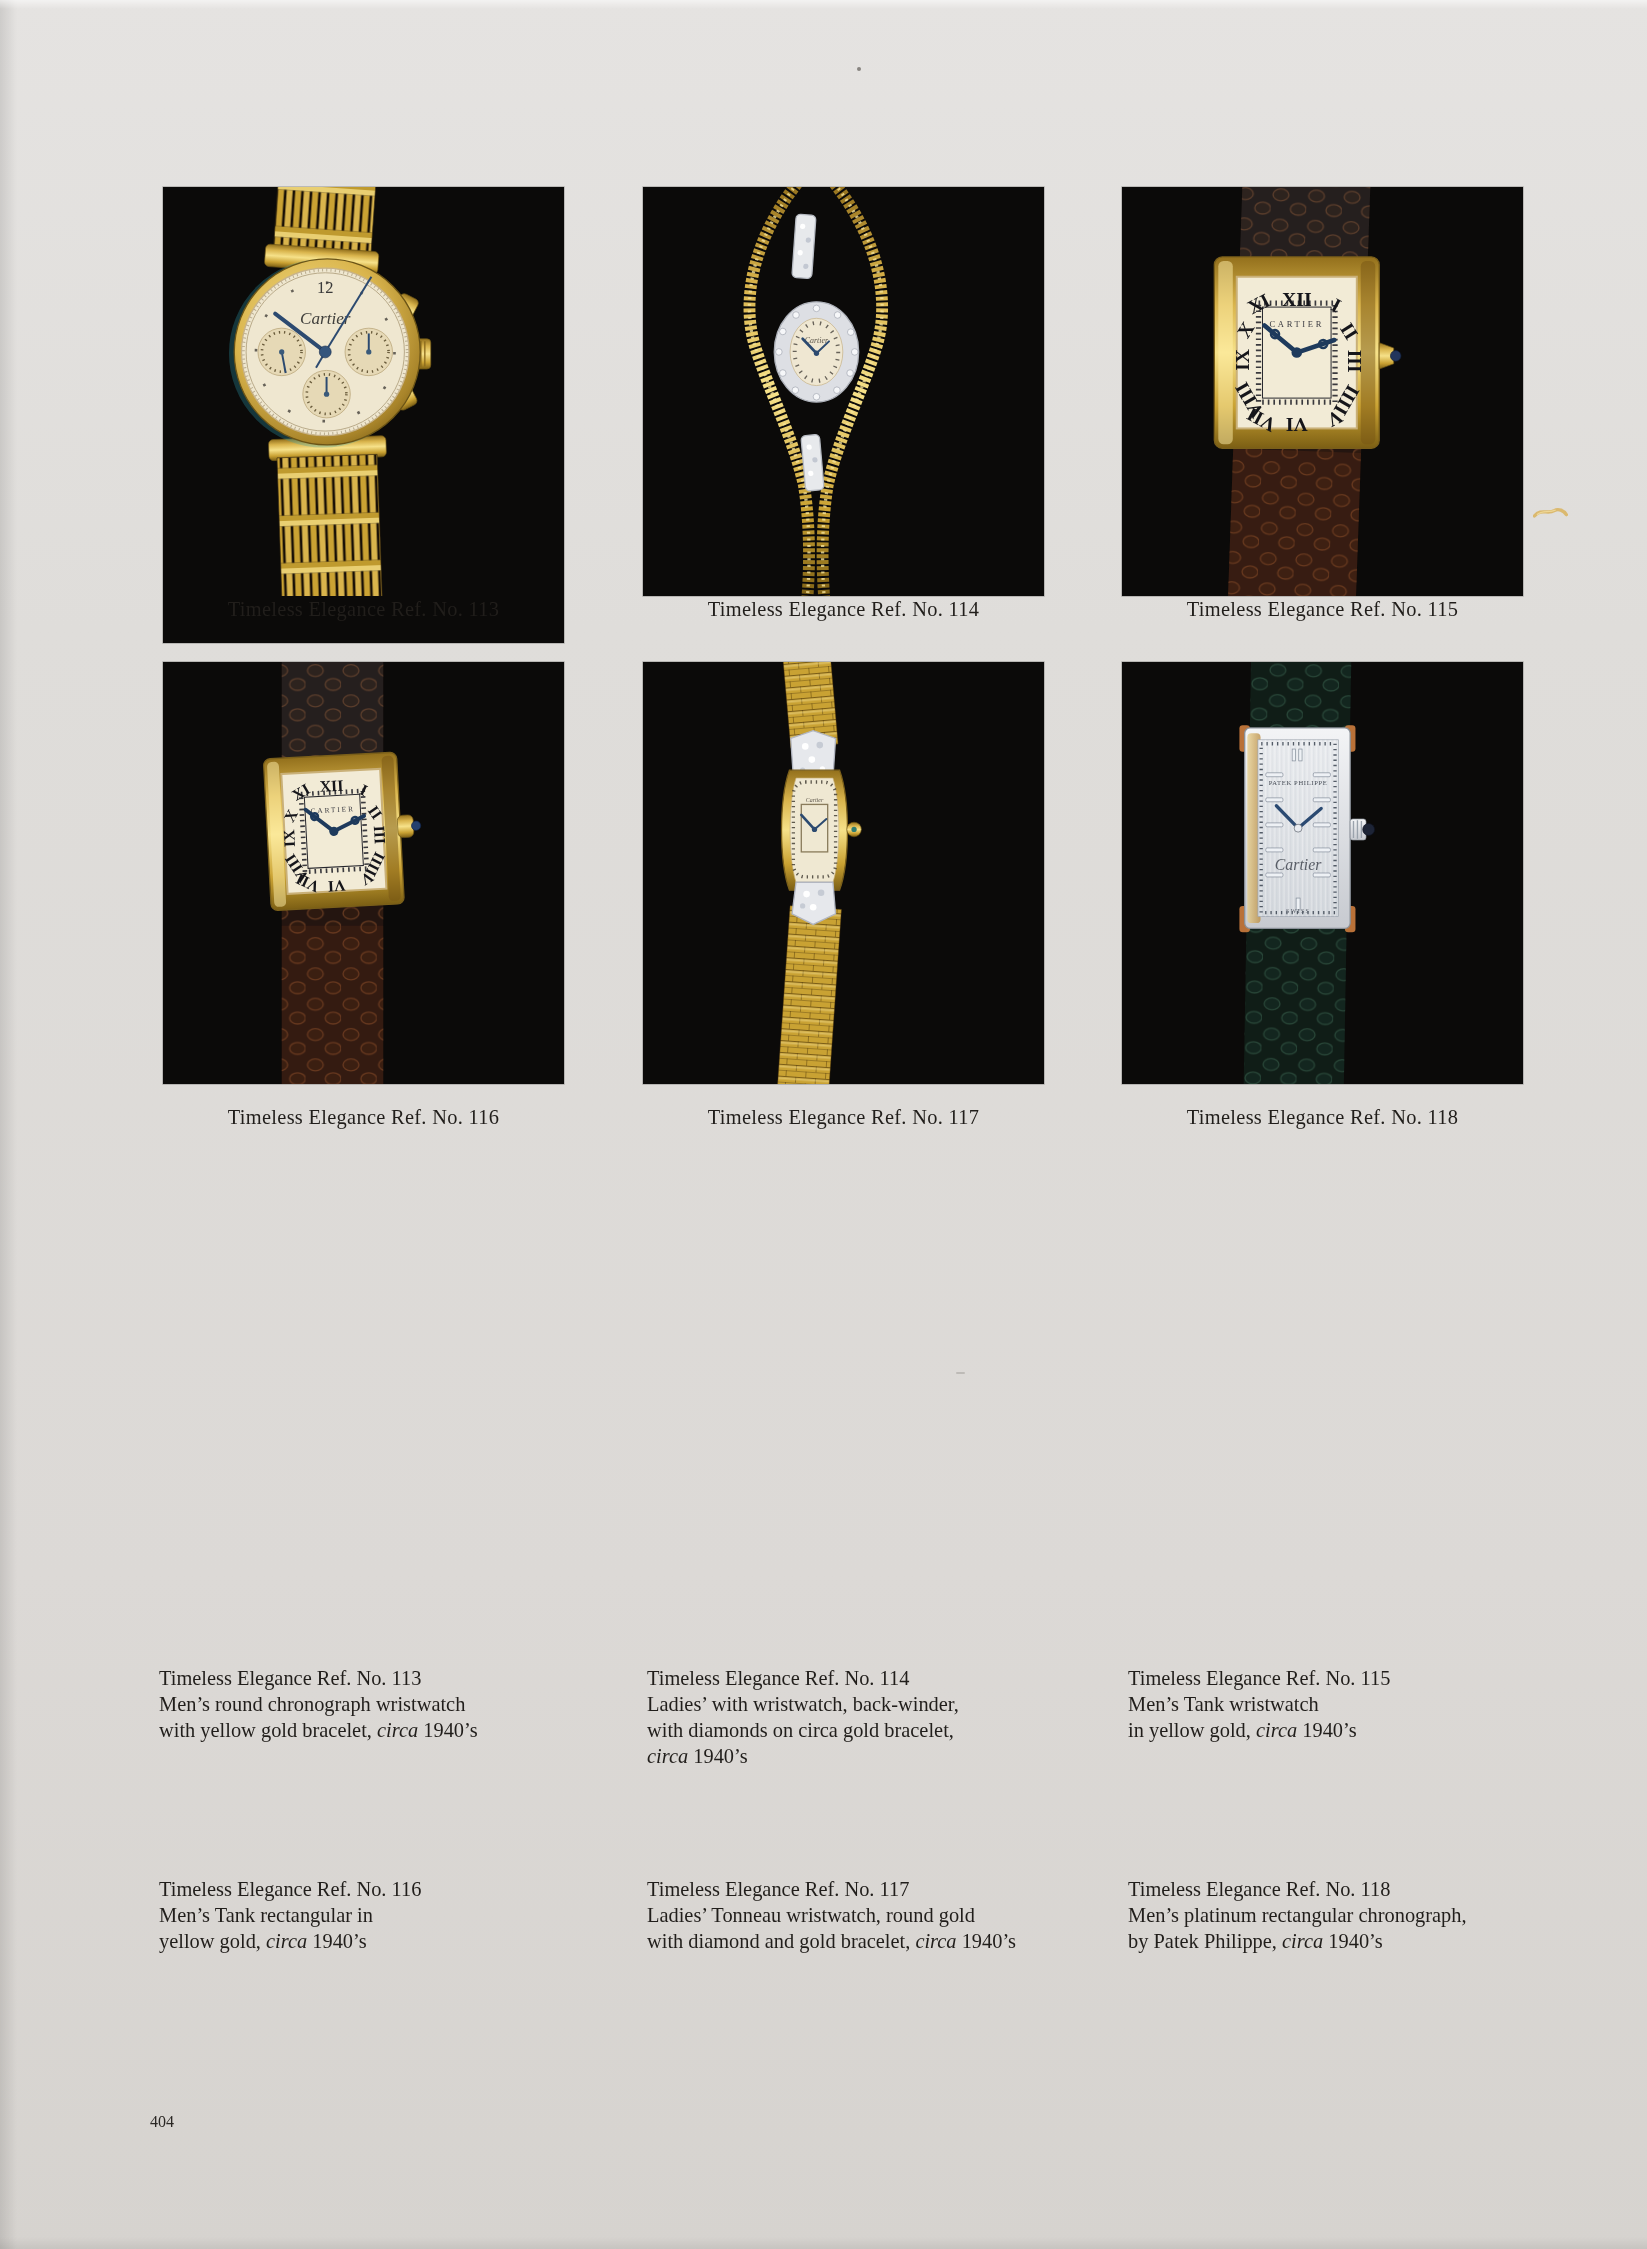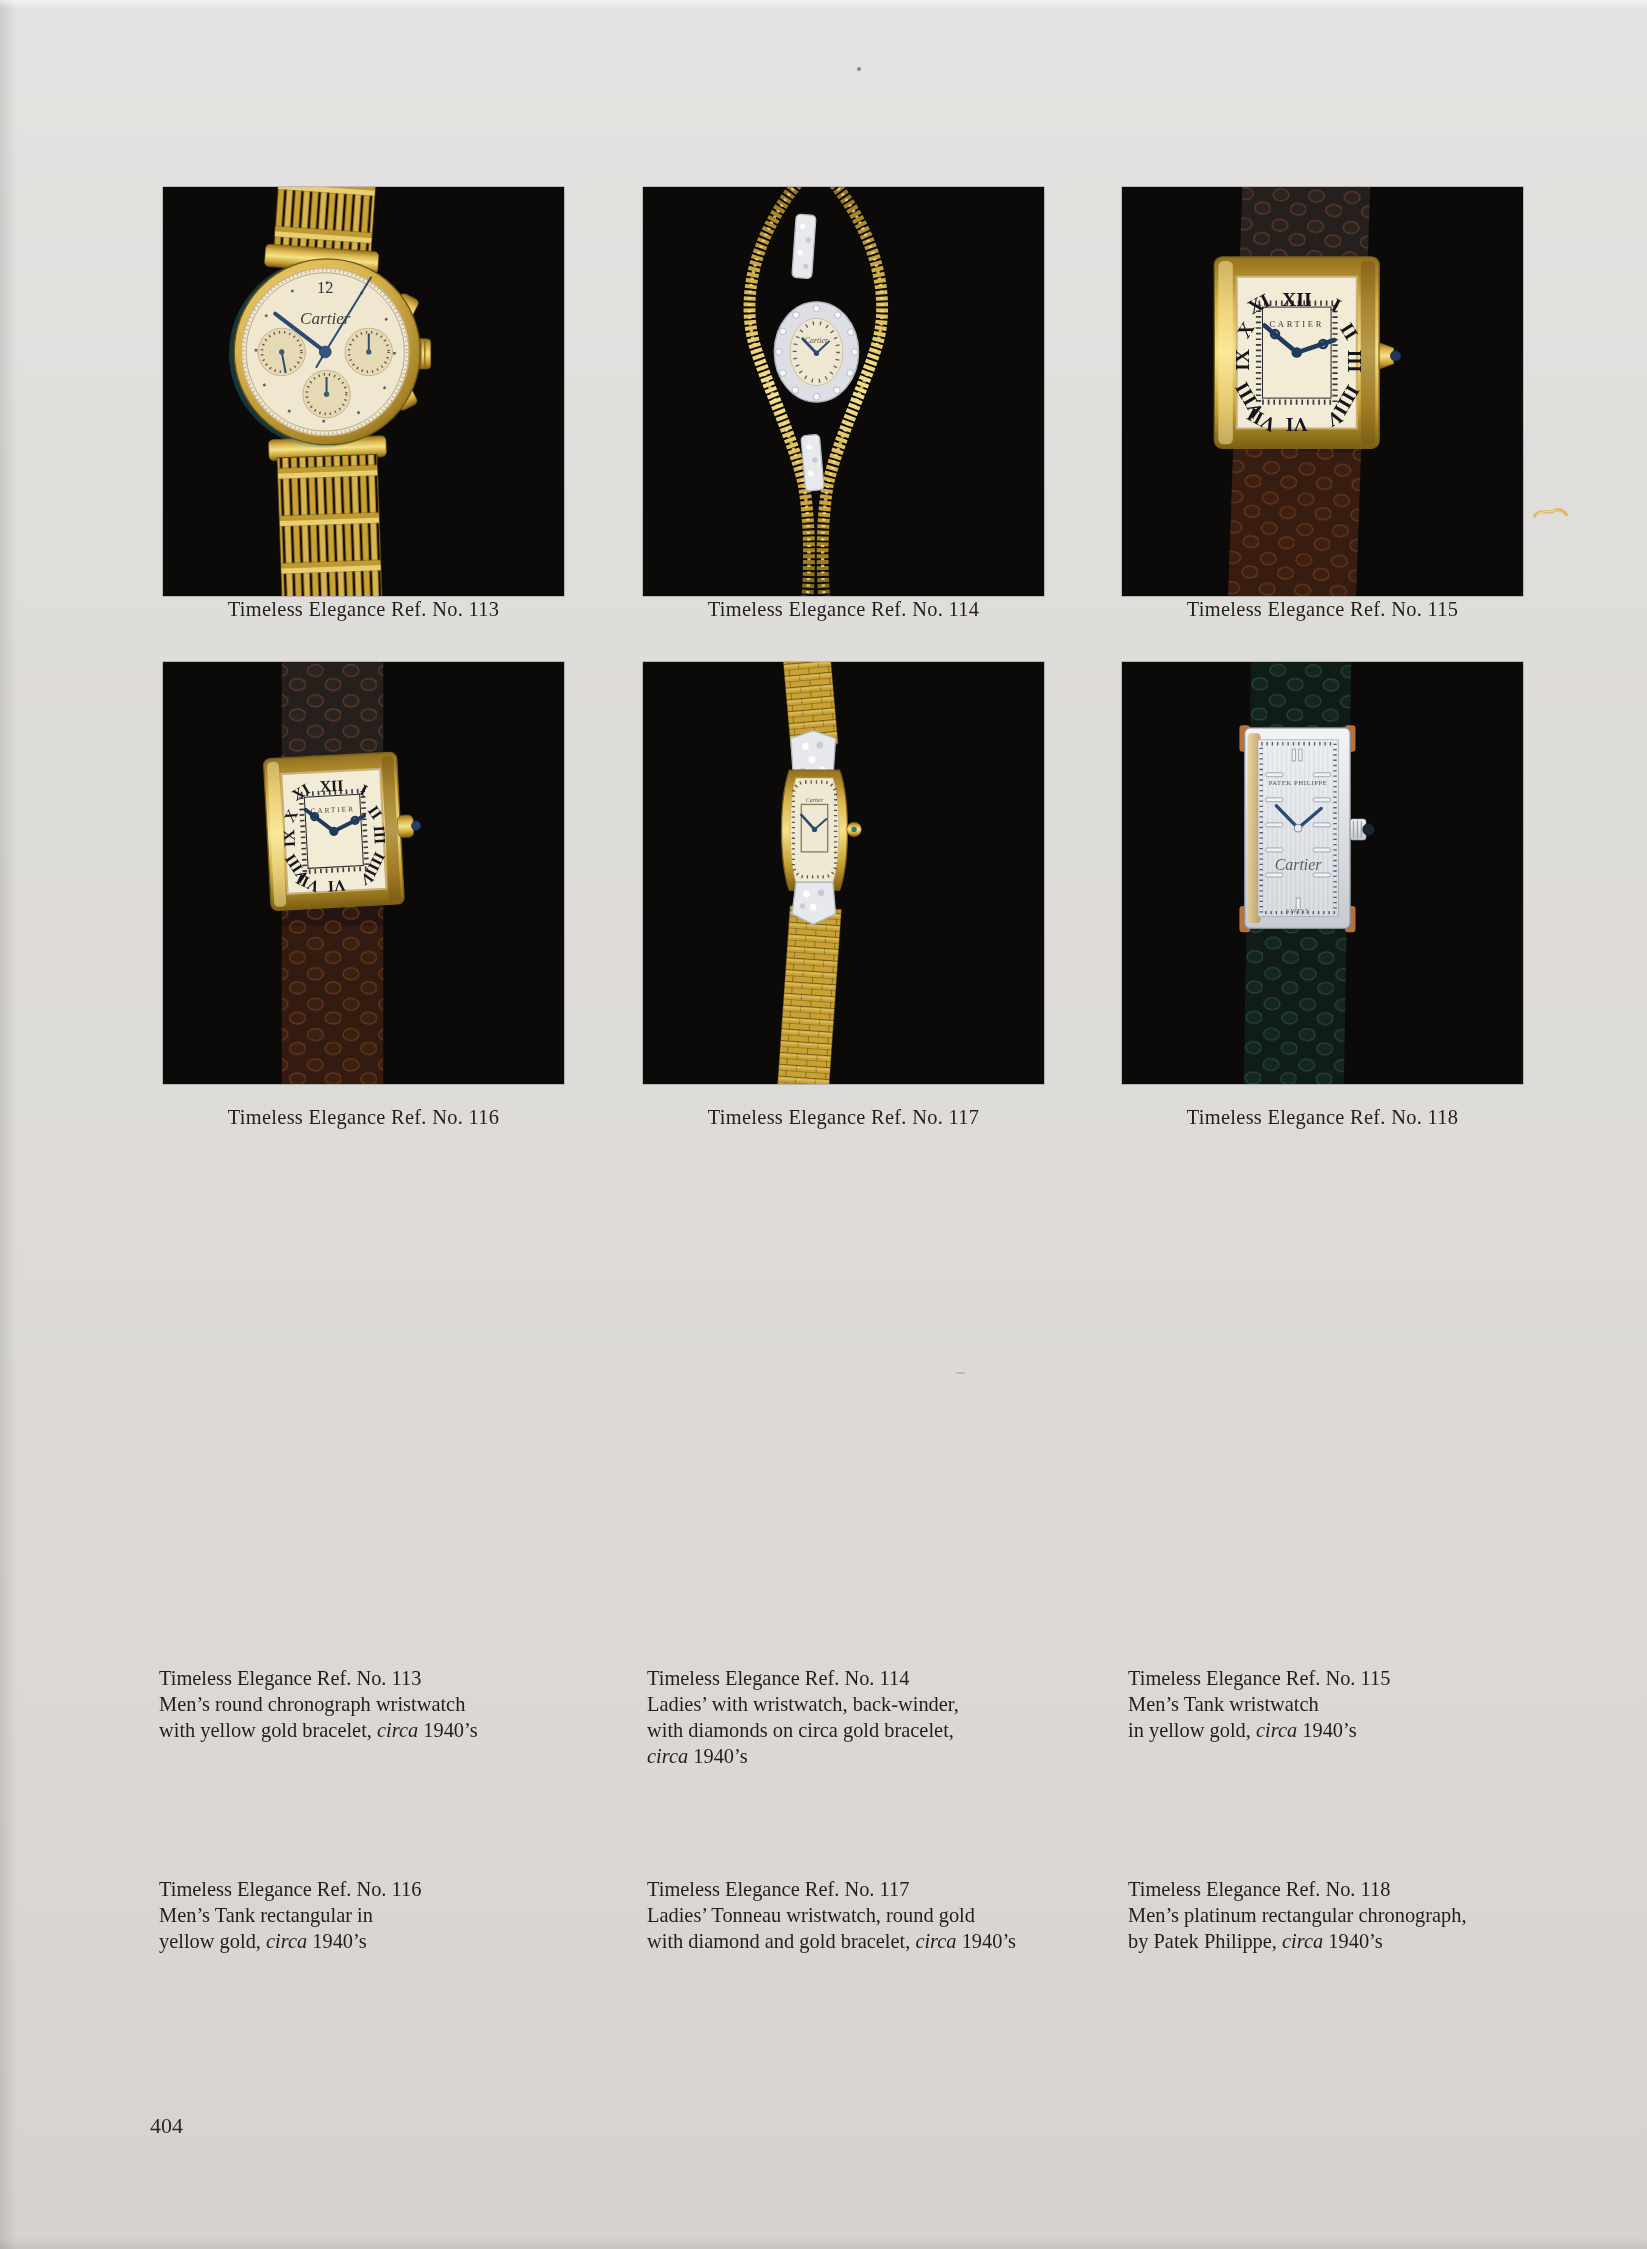--- a/index.html
+++ b/index.html
@@ -14,21 +14,21 @@
   .edge-top{position:absolute;left:0;top:0;width:100%;height:9.2px;
     background:linear-gradient(180deg,rgba(255,255,255,.55),rgba(255,255,255,0));}
   .edge-bottom{position:absolute;left:0;bottom:0;width:100%;height:13px;
     background:linear-gradient(0deg,rgba(0,0,0,.08),rgba(0,0,0,0));}
   .tile{position:absolute;background:#0b0a09;box-shadow:0 0 0 0.7px rgba(0,0,0,.25);}
   .tile svg{position:absolute;left:0;top:0;display:block;}
   .caption{position:absolute;width:401px;text-align:center;font-size:20.4px;
     letter-spacing:0.3px;color:#211e1b;white-space:nowrap;}
   .desc{position:absolute;font-size:20.4px;line-height:26px;color:#211e1b;}
   .desc em{font-style:italic;margin-top:16px;}
-  .pagenum{position:absolute;left:150px;top:2113px;font-size:22px;color:#2a2724;}
+  .pagenum{position:absolute;left:150px;top:2113px;font-size:16px;color:#2a2724;}
   svg text{font-family:"Liberation Serif","DejaVu Serif",serif;}
   .rn{font-weight:bold;fill:#15151a;text-anchor:middle;}
   .speck{position:absolute;border-radius:50%;background:rgba(60,55,50,.55);}
 </style>
 </head>
 <body>
 
 <div class="edge-left"></div>
 <div class="edge-top"></div>
 <div class="edge-bottom"></div>
@@ -83,21 +83,21 @@
     <ellipse cx="15" cy="13" rx="12" ry="9" fill="rgba(25,55,45,.35)" stroke="rgba(70,120,95,.40)" stroke-width="2"></ellipse>
     <ellipse cx="42" cy="34" rx="12" ry="9" fill="rgba(25,55,45,.35)" stroke="rgba(70,120,95,.40)" stroke-width="2"></ellipse>
   </pattern>
   <pattern id="stripe" width="7" height="12" patternUnits="userSpaceOnUse">
     <rect x="0" width="1.2" height="12" fill="rgba(255,255,255,.40)"></rect>
     <rect x="3.5" width="1" height="12" fill="rgba(130,140,155,.20)"></rect>
   </pattern>
 </defs>
 </svg>
 
-<div class="tile" style="left:163px;top:187px;width:401px;height:409px">
+<div class="tile" style="left:163px;top:187px;width:401px;height:456px">
 <svg width="401" height="409" viewBox="0 0 608 620">
   <g>
     <g transform="rotate(4 240 60)">
       <rect x="170" y="-10" width="148" height="118" fill="url(#ladder)" stroke="#3a2c10"></rect>
       <rect x="158" y="92" width="172" height="34" rx="7" fill="url(#goldV)" stroke="#6b5416"></rect>
     </g>
     <g transform="rotate(-2 250 500)">
       <rect x="164" y="380" width="178" height="32" rx="7" fill="url(#goldV)" stroke="#6b5416"></rect>
       <rect x="176" y="408" width="152" height="218" fill="url(#ladder)" stroke="#3a2c10"></rect>
     </g>

